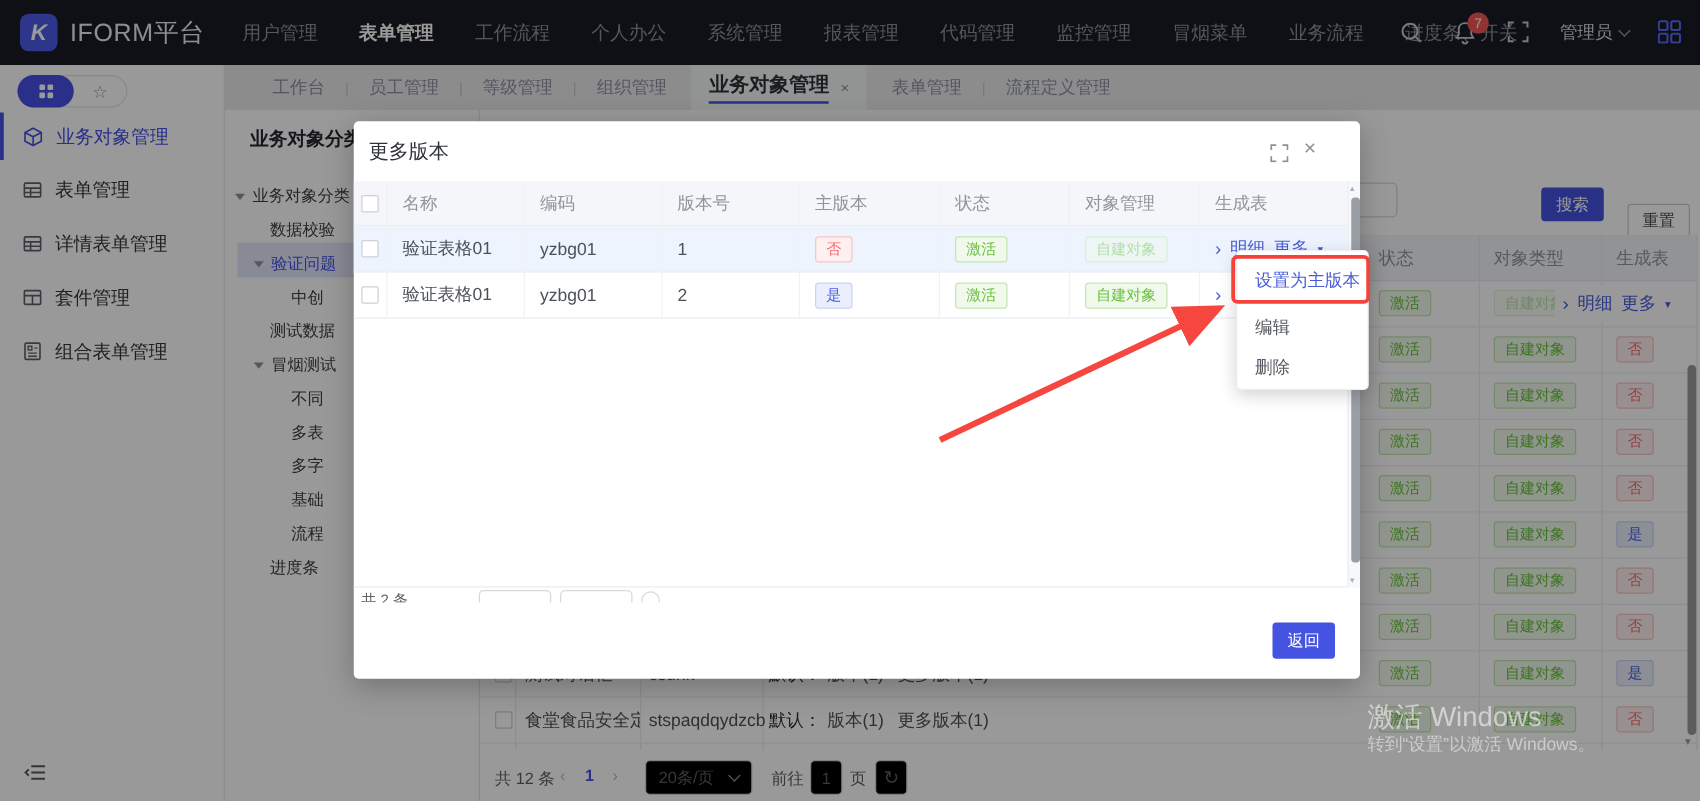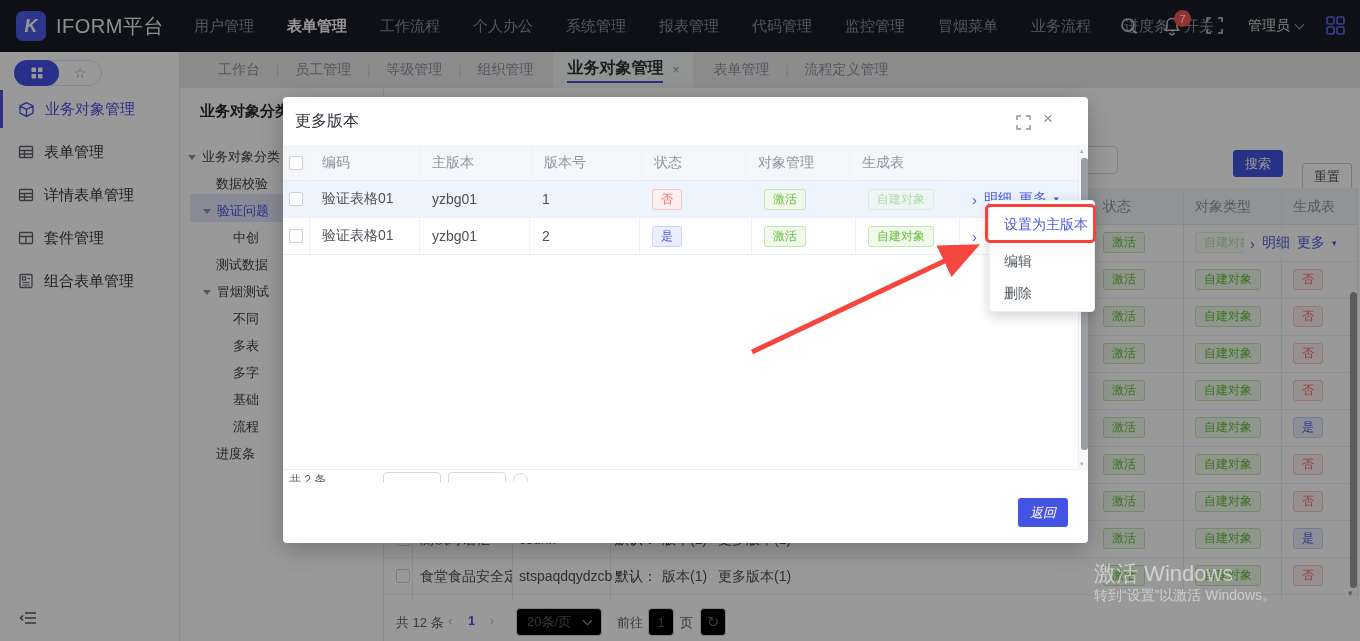--- a/index.html
+++ b/index.html
@@ -96,21 +96,21 @@
   .mcell:last-child { border-right:none; }
   .c0{width:27px; justify-content:center; padding-left:0;} .c1{width:110px;} .c2{width:110px;} .c3{width:110px;}
   .c4{width:112px;} .c5{width:104px;} .c6{width:104px;} .c7{width:118px; gap:7px;}
   .hl-row { background:#edf4fe; }
   .m-bottom-line { position:absolute; left:0; top:372px; width:795px; height:1px; background:#ebeef2; }
   .mpag { position:absolute; left:0; top:373px; width:795px; height:12px; overflow:hidden; font-size:12px; color:#5a5e66; }
   .mpag .pag-box { position:absolute; border:1px solid #d6d9de; border-radius:4px; background:#fff; }
   .mscroll { position:absolute; left:795px; top:48px; width:10px; height:325px; background:#f7f8fa; border-left:1px solid #eceef1; }
   .mscroll .tri { position:absolute; left:1px; font-size:7px; color:#aab0b8; }
   .mthumb { position:absolute; left:1.5px; top:13px; width:7px; height:292px; background:#999da4; border-radius:3px; }
-  .m-return { position:absolute; left:735px; top:401px; width:50px; height:29px; background:#4553e2; border-radius:3px; color:#fff; font-size:13px; display:flex; align-items:center; justify-content:center; cursor:pointer;font-style:italic; }
+  .m-return { position:absolute; left:735px; top:401px; width:50px; height:29px; background:#4553e2; border-radius:3px; color:#fff; font-size:13px; display:flex; align-items:center; justify-content:center; cursor:pointer; }
 
   
   .dropdown { left:989px; top:200px; width:106px; height:112px; background:#fff; border-radius:4px; border:1px solid #eef0f4; box-shadow:0 4px 14px rgba(0,0,0,.18); z-index:110; }
   .dd-item { position:absolute; left:0; width:106px; display:flex; align-items:center; padding-left:14px; font-size:14px; color:#545a61; cursor:pointer; white-space:nowrap; }
   .dd-item.primary { color:#4a5cd9; font-weight:500; }
   .red-box { left:985px; top:204px; width:111px; height:39px; border:3px solid #f5423a; border-radius:5px; z-index:130; pointer-events:none; }
   .anno-arrow { left:0; top:0; z-index:120; pointer-events:none; }
 </style>
 </head>
 <body>
@@ -405,23 +405,24 @@
           <path d="M1 5V1h4 M10 1h4v4 M14 10v4h-4 M5 14H1v-4" fill="none" stroke="currentColor" stroke-width="1.4"></path>
         </svg>
     </div>
     <div class="m-close">×</div>
 
     <div class="mtable">
       <div class="mrow head">
         <div class="mcell c0">
             <span class="cb"></span>
           </div>
+        <div class="mcell c1">名称</div>
         <div class="mcell c2">编码</div>
+        <div class="mcell c3">版本号</div>
         <div class="mcell c4">主版本</div>
-        <div class="mcell c3">版本号</div>
         <div class="mcell c5">状态</div>
         <div class="mcell c6">对象管理</div>
         <div class="mcell c7">生成表</div>
       </div>
 
       <div class="mrow hl-row">
         <div class="mcell c0">
             <span class="cb"></span>
           </div>
         <div class="mcell c1">验证表格01</div>

